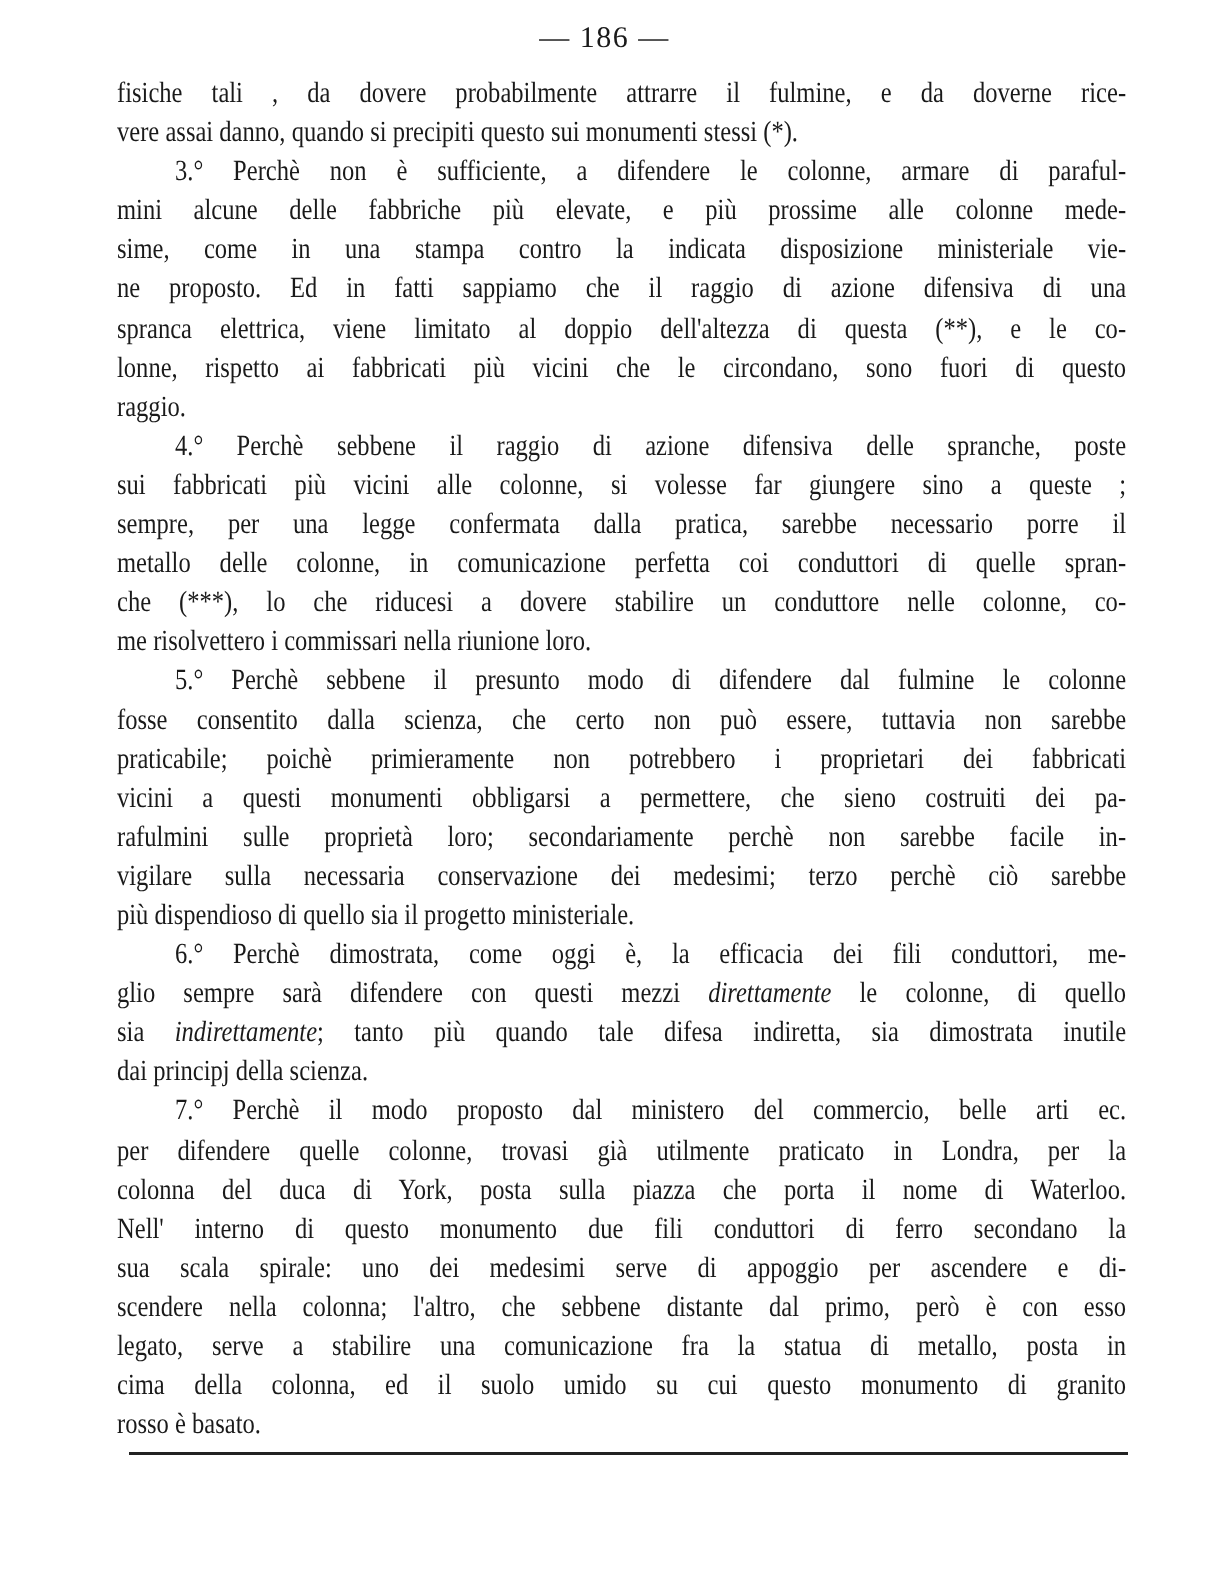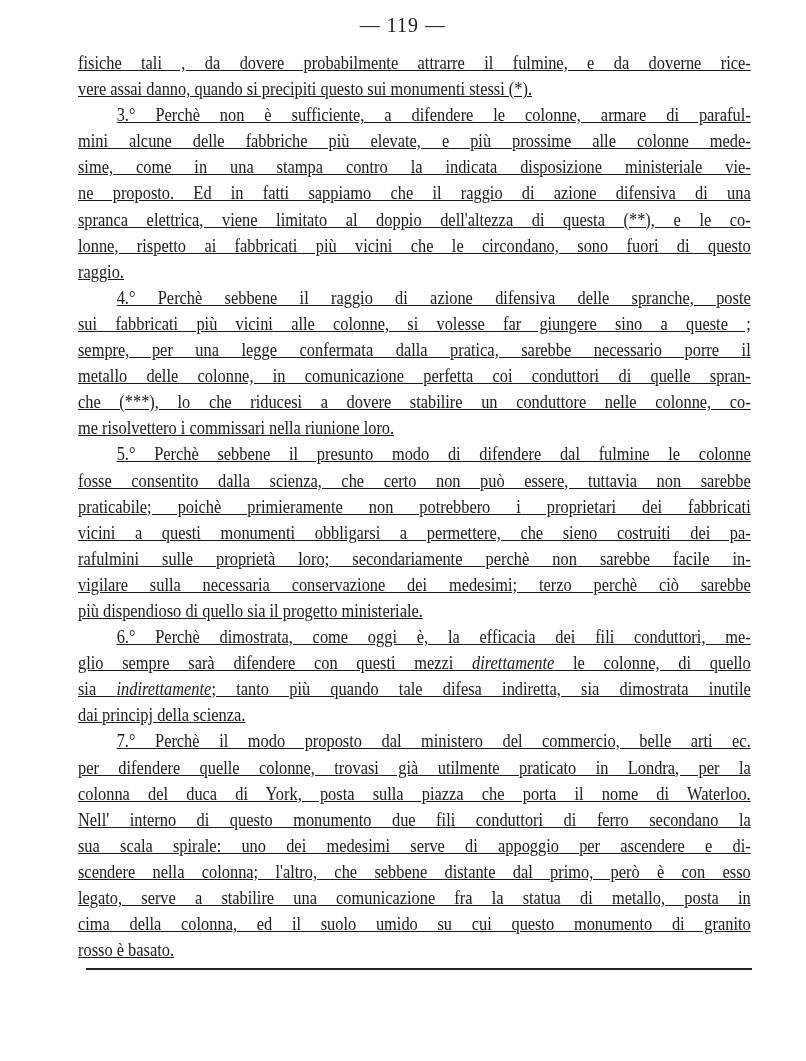--- a/index.html
+++ b/index.html
@@ -1,36 +1,36 @@
 <!DOCTYPE html>
 <html><head>
 <meta charset="utf-8">
 <style>
   html, body { margin: 0; padding: 0; background: #ffffff; }
   body { width: 806px; height: 1061px; position: relative; overflow: hidden;
          font-family: "Liberation Serif", "DejaVu Serif", serif; color: #1a1a1a; }
   .page { position: absolute; left: 0; top: 0; width: 806px; height: 1061px; }
   .page-number { position: absolute; top: 14px; left: 0; width: 806px; text-align: center;
                  font-size: 20px; letter-spacing: 1px; }
-  .body-text { position: absolute; left: 78px; top: 50px; width: 673px; text-decoration: underline; }
+  .body-text { position: absolute; left: 78px; top: 50px; width: 673px; }
   .line { display: block; height: 26.1px; line-height: 26.1px; font-size: 19.5px;
           text-align: justify; text-align-last: justify; white-space: nowrap;
           transform: scaleX(0.84); transform-origin: left center; width: 119%; }
   .line.last { text-align-last: left; }
   .line.indent { padding-left: 46px; box-sizing: border-box; }
   .line i { font-style: italic; }
   .footnotes { position: absolute; left: 104px; top: 975px; }
   .fn { display: block; height: 16px; line-height: 16px; font-size: 13.5px; white-space: nowrap;
         transform: scaleX(0.86); transform-origin: left center; }
 </style>
 </head>
 <body>
 
 <div class="page">
-  <div class="page-number">— 119 —</div>
+  <div class="page-number">— 186 —</div>
   <div class="body-text" id="body-text">
       <div>
         <span class="line">fisiche tali , da dovere probabilmente attrarre il fulmine, e da doverne rice-</span>
         <span class="line last">vere assai danno, quando si precipiti questo sui monumenti stessi (*).</span>
       </div>
       <div>
         <span class="line indent">3.° Perchè non è sufficiente, a difendere le colonne, armare di paraful-</span>
         <span class="line">mini alcune delle fabbriche più elevate, e più prossime alle colonne mede-</span>
         <span class="line">sime, come in una stampa contro la indicata disposizione ministeriale vie-</span>
         <span class="line">ne proposto. Ed in fatti sappiamo che il raggio di azione difensiva di una</span>

